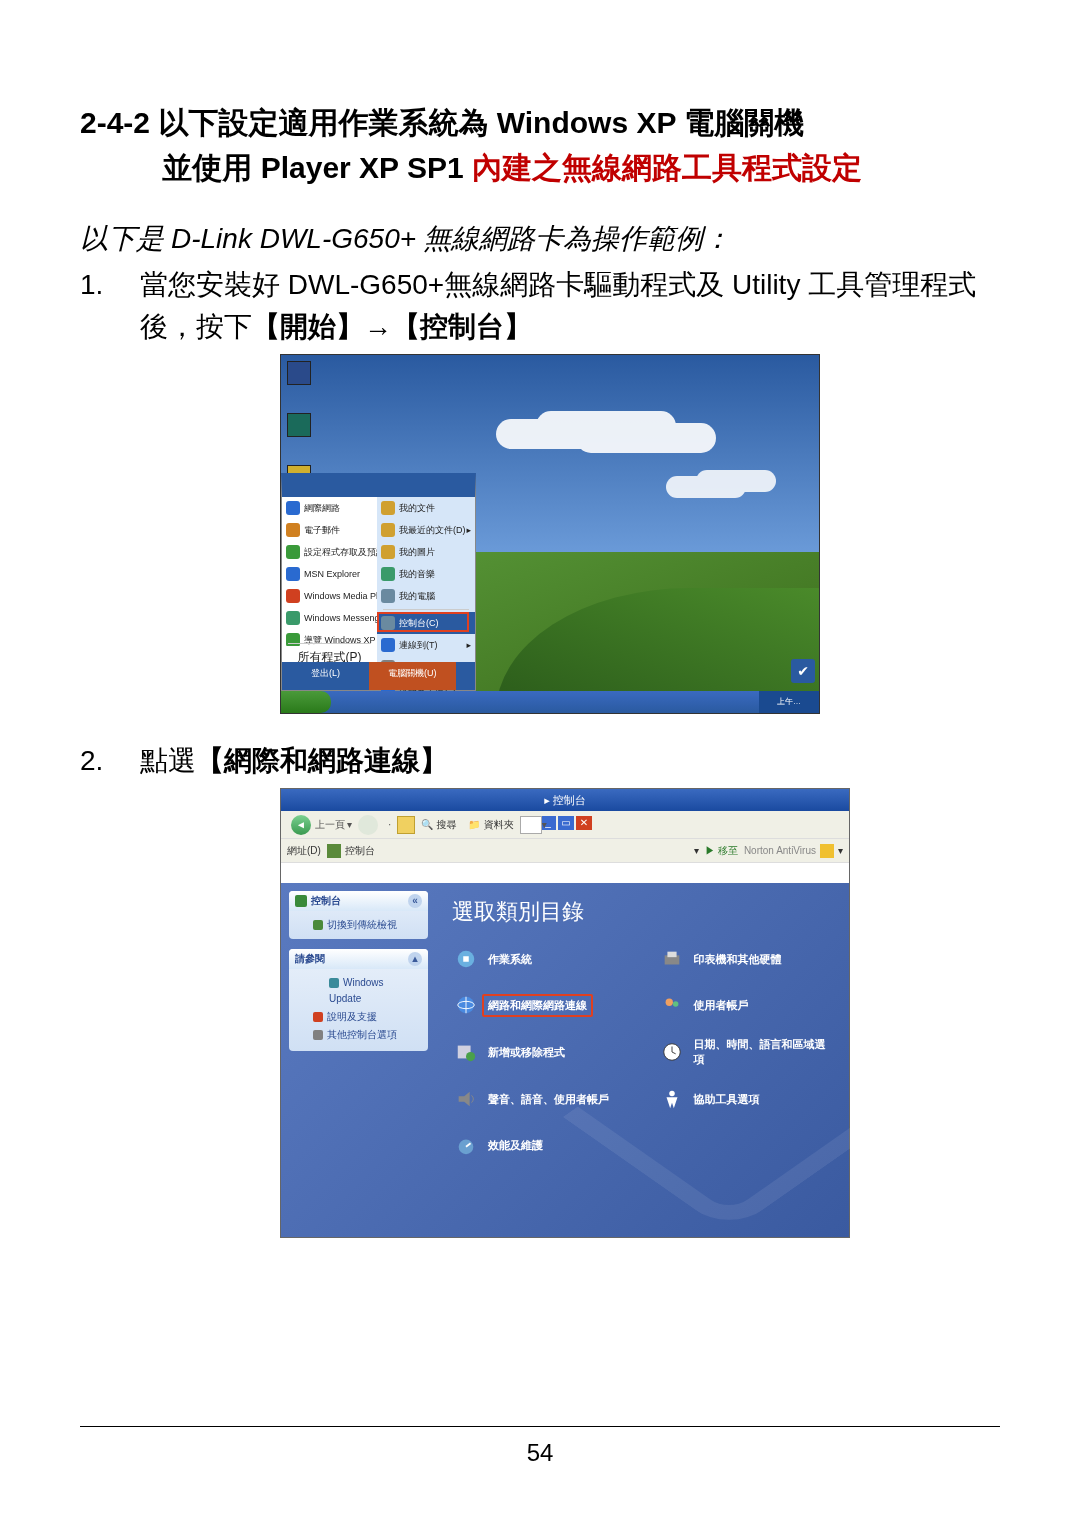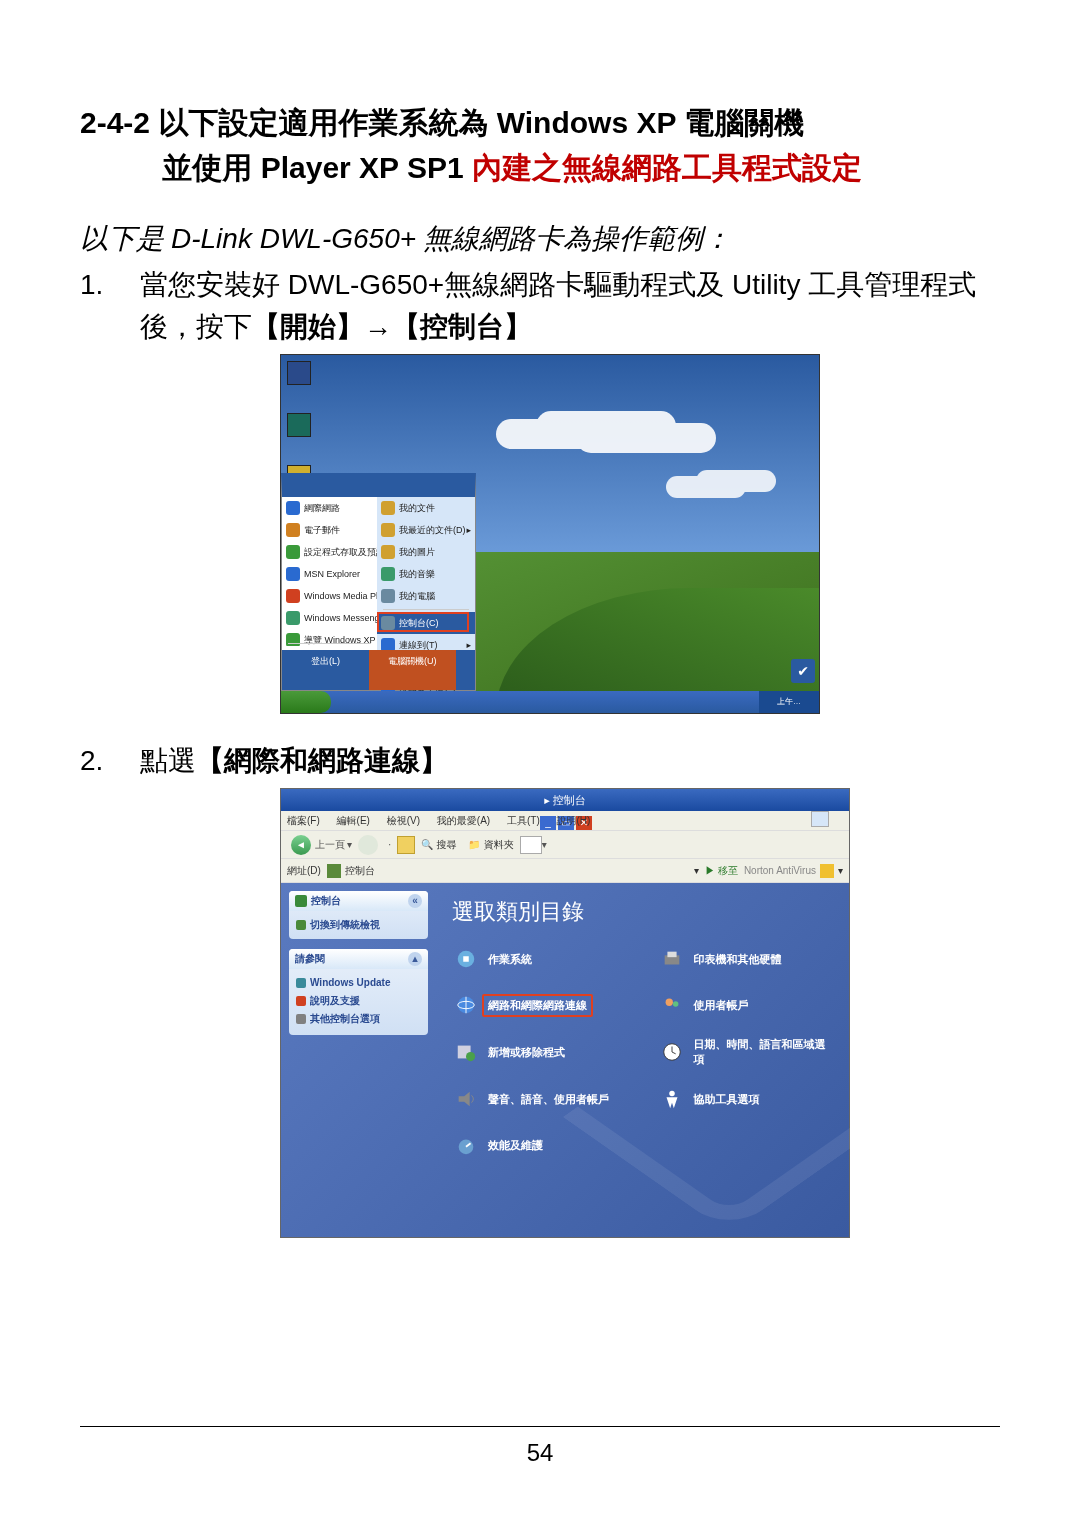--- a/index.html
+++ b/index.html
@@ -61,21 +61,21 @@
     position:absolute; left:0; bottom:22px;
     width:195px; background:#fff; border:1px solid #888;
     border-top: 24px solid #2a5aa0;
   }
   .sp-left { position:absolute; left:0; top:0; bottom:0; width:95px; background:#fff; }
   .sp-right { position:absolute; left:95px; top:0; bottom:0; right:0; background:#d6e6f8; }
   .sp-item { position:relative; height:22px; font-size:9px; line-height:22px; padding-left:22px; color:#222; white-space:nowrap; overflow:hidden; }
   .sp-item .ic { position:absolute; left:4px; top:4px; width:14px; height:14px; border-radius:3px; }
   .sp-sep { height:1px; background:#ccc; margin:2px 6px; }
   .sp-all { height:22px; font-size:12px; line-height:22px; text-align:center; color:#222; background:#fff; }
-  .sp-bottom { height:40px; background:#2a5aa0; }
+  .sp-bottom { height:28px; background:#2a5aa0; }
   .sp-bottom .b1 { display:inline-block; width:45%; height:100%; font-size:9px; color:#fff; text-align:center; line-height:22px; }
   .sp-bottom .b2 { display:inline-block; width:45%; height:100%; font-size:9px; color:#fff; text-align:center; line-height:22px; background:#c05020; }
   .sp-highlight { position:absolute; border:2px solid #e04020; width:92px; height:20px; }
   .taskbar1 { position:absolute; bottom:0; left:0; right:0; height:22px; background:linear-gradient(#3a6ac0,#2a5aa0); }
   .taskbar1 .startbtn { position:absolute; left:0; top:0; bottom:0; width:50px; background:linear-gradient(#4a9a3a,#2a7a1a); border-radius:0 10px 10px 0; }
   .tray1 { position:absolute; right:0; top:0; bottom:0; width:60px; background:#1a4a90; font-size:8px; color:#fff; text-align:center; line-height:22px; }
   .blueicon { position:absolute; right:4px; bottom:30px; width:24px; height:24px; background:#2a5aa0; color:#fff; font-size:14px; text-align:center; line-height:24px; border-radius:3px; }
 
   .screenshot2 {
     width: 570px;
@@ -108,21 +108,21 @@
   .addrbar2 .lbl { margin-right:6px; }
   .addrbar2 .field { flex:1; }
   .addrbar2 .go { margin:0 6px; color:#2a7a2a; }
   .addrbar2 .norton { color:#888; }
   .cp-body { position:absolute; top:94px; left:0; right:0; bottom:0; background:linear-gradient(135deg, #5a7ac0 0%, #4a6ab0 50%, #3a5aa0 100%); display:flex; }
   .cp-check { position:absolute; right:20px; bottom:20px; width:200px; height:200px; border:18px solid rgba(255,255,255,0.08); border-left:none; border-top:none; transform:rotate(45deg) skew(-10deg,-10deg); border-radius:0 0 40px 0; }
   .cp-side { width:155px; padding:8px; }
   .cp-panel { background:linear-gradient(#e8f0fa,#d0e0f4); border-radius:4px; margin-bottom:10px; font-size:10px; }
   .cp-panel-h { background:linear-gradient(#fff,#d8e8f8); height:20px; line-height:20px; padding:0 6px; color:#2a4a90; font-weight:bold; border-radius:4px 4px 0 0; display:flex; justify-content:space-between; align-items:center; }
   .cp-panel-h .chev { width:14px; height:14px; background:#c0d4ee; border-radius:7px; color:#3a5a9a; text-align:center; line-height:14px; font-size:10px; }
-  .cp-panel-b { padding:6px 7px; color:#2a4a90; line-height:1.6;font-weight:bold; }
+  .cp-panel-b { padding:6px 24px; color:#2a4a90; line-height:1.6; }
   .cp-panel-b .ic { display:inline-block; width:10px; height:10px; margin-right:4px; vertical-align:middle; background:#4a8a3a; border-radius:2px; }
   .cp-main { flex:1; padding:14px 16px; position:relative; }
   .cp-title { font-size:22px; color:#fff; font-family:"PMingLiU",serif; margin-bottom:18px; }
   .cp-grid { display:grid; grid-template-columns: 1fr 1fr; column-gap:30px; row-gap:18px; }
   .cp-cat { display:flex; align-items:center; font-size:11px; color:#fff; font-weight:bold; }
   .cp-cat .cic { width:28px; height:28px; margin-right:8px; border-radius:4px; flex-shrink:0; display:flex; align-items:center; justify-content:center; font-size:16px; }
   .cp-cat .cic svg { width:22px; height:22px; }
   .cp-cat.single { grid-column:1/2; }
   .cp-highlight2 { border:2px solid #e04020; padding:2px 4px; margin:-4px -6px; border-radius:2px; }
 
@@ -212,29 +212,20 @@
     </div>
   </div>
 
   <div class="screenshot2">
     <div class="titlebar2">
       <span>▸ <span>控制台</span></span>
       <span class="winbtns">
         <span class="bmin">_</span><span class="bmax">▭</span><span class="bclose">✕</span>
       </span>
     </div>
-    <div class="menubar2">
-      <span>檔案(F)</span>
-      <span>編輯(E)</span>
-      <span>檢視(V)</span>
-      <span>我的最愛(A)</span>
-      <span>工具(T)</span>
-      <span>說明(H)</span>
-      <span class="corner"></span>
-    </div>
     <div class="toolbar2">
       <span class="tb-ic tb-back">◄</span>
       <span>上一頁</span>
       <span style="margin:0 2px;">▾</span>
       <span class="tb-ic tb-fwd"></span>
       <span style="margin:0 6px;">·</span>
       <span class="tb-up"></span>
       <span class="tb-search">🔍 <span>搜尋</span></span>
       <span class="tb-search">📁 <span>資料夾</span></span>
       <span class="tb-view"></span>
@@ -260,21 +251,21 @@
           <div class="cp-panel-b">
             <div><span class="ic"></span><span>切換到傳統檢視</span></div>
           </div>
         </div>
         <div class="cp-panel">
           <div class="cp-panel-h">
             <span>請參閱</span>
             <span class="chev">▴</span>
           </div>
           <div class="cp-panel-b" id="seealso-body">
-              <div style="margin-bottom:2px;"><span class="ic" style="background:#3a8a9a"></span>Windows Update</div>
+              <div style="margin-bottom:2px;margin-left:16px;"><span class="ic" style="background:#3a8a9a"></span>Windows Update</div>
               <div style="margin-bottom:2px;"><span class="ic" style="background:#d04020"></span>說明及支援</div>
               <div style="margin-bottom:2px;"><span class="ic" style="background:#808080"></span>其他控制台選項</div>
             </div>
         </div>
       </div>
       <div class="cp-main">
         <div class="cp-title">選取類別目錄</div>
         <div class="cp-grid" id="cp-grid">
             <div class="cp-cat">
               <span class="cic">

